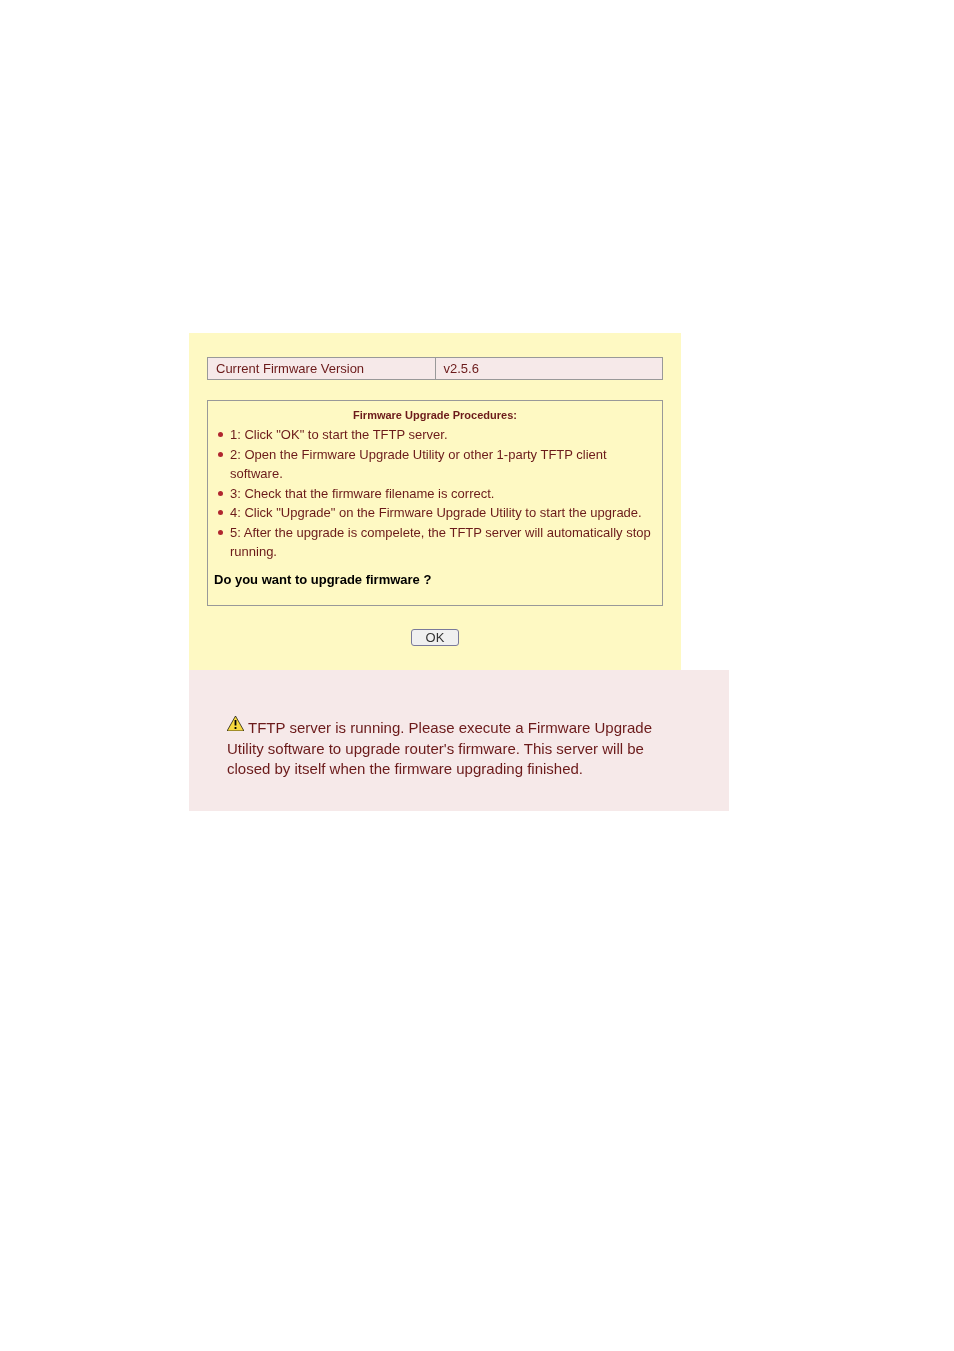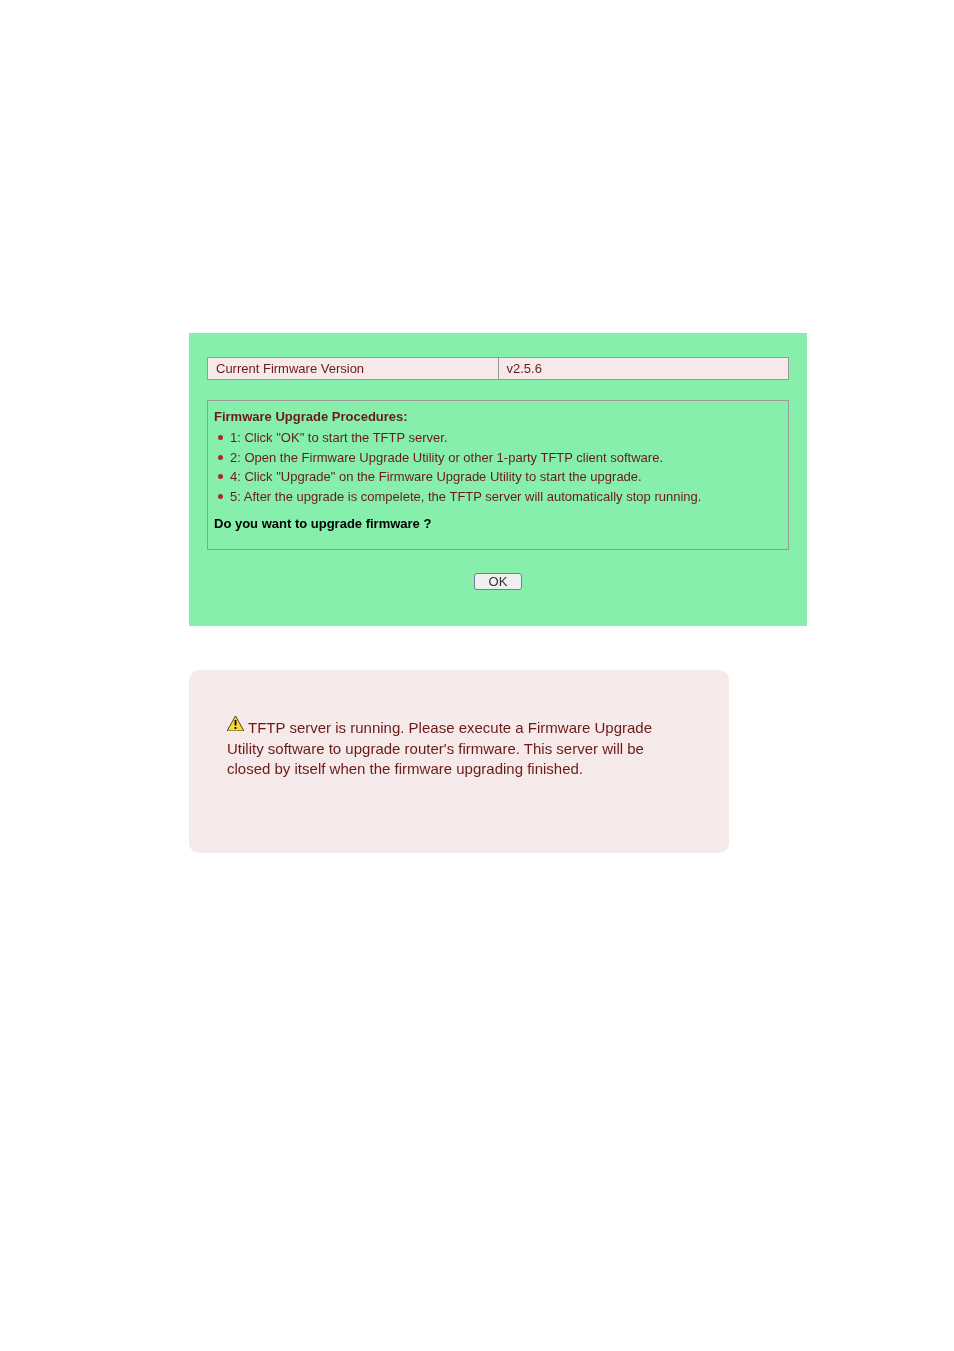--- a/index.html
+++ b/index.html
@@ -11,22 +11,22 @@
       font-family: Verdana, Arial, sans-serif;
       background: #ffffff;
       width: 954px;
       height: 1351px;
       position: relative;
     }
     .panel1 {
       position: absolute;
       left: 189px;
       top: 333px;
-      width: 618px;
-      background: #86efac;
+      width: 492px;
+      background: #fef9c3;
       padding: 24px 0 36px 0;
     }
     .version-table {
       margin: 0 18px;
       border-collapse: collapse;
       width: calc(100% - 36px);
       background: #f6e9e9;
     }
     .version-table td {
       border: 1px solid #999;
@@ -36,24 +36,25 @@
     }
     .version-table td:first-child {
       width: 50%;
     }
     .instructions {
       margin: 20px 18px 0 18px;
       border: 1px solid #999;
       padding: 8px 6px 18px 6px;
     }
     .instr-title {
-      font-size: 13px;
+      font-size: 11px;
       font-weight: bold;
       color: #6b1a1a;
       margin-bottom: 4px;
+      text-align: center;
     }
     .instr-list {
       list-style: none;
       padding: 0;
       margin: 0;
     }
     .instr-list li {
       position: relative;
       padding-left: 16px;
       font-size: 13px;
@@ -90,22 +91,21 @@
       border-radius: 3px;
       cursor: pointer;
       font-family: inherit;
     }
     .panel2 {
       position: absolute;
       left: 189px;
       top: 670px;
       width: 540px;
       background: #f6e9e9;
-      padding: 46px 38px 74px 38px;
-      border-radius: 10px;
+      padding: 46px 38px 32px 38px;
     }
     .warn-icon {
       display: inline-block;
       vertical-align: text-bottom;
       margin-right: 4px;
     }
     .status-text {
       font-size: 15px;
       color: #6b1a1a;
       line-height: 1.35;
@@ -122,20 +122,21 @@
       <td>v2.5.6</td>
     </tr>
   </tbody>
     </table>
 
   <div class="instructions">
     <div class="instr-title">Firmware Upgrade Procedures:</div>
     <ul class="instr-list">
       <li>1: Click "OK" to start the TFTP server.</li>
       <li>2: Open the Firmware Upgrade Utility or other 1-party TFTP client software.</li>
+      <li>3: Check that the firmware filename is correct.</li>
       <li>4: Click "Upgrade" on the Firmware Upgrade Utility to start the upgrade.</li>
       <li>5: After the upgrade is compelete, the TFTP server will automatically stop running.</li>
     </ul>
     <div class="confirm-text">Do you want to upgrade firmware ?</div>
   </div>
 
   <div class="ok-row">
     <button class="ok-button">OK</button>
   </div>
 </div>

